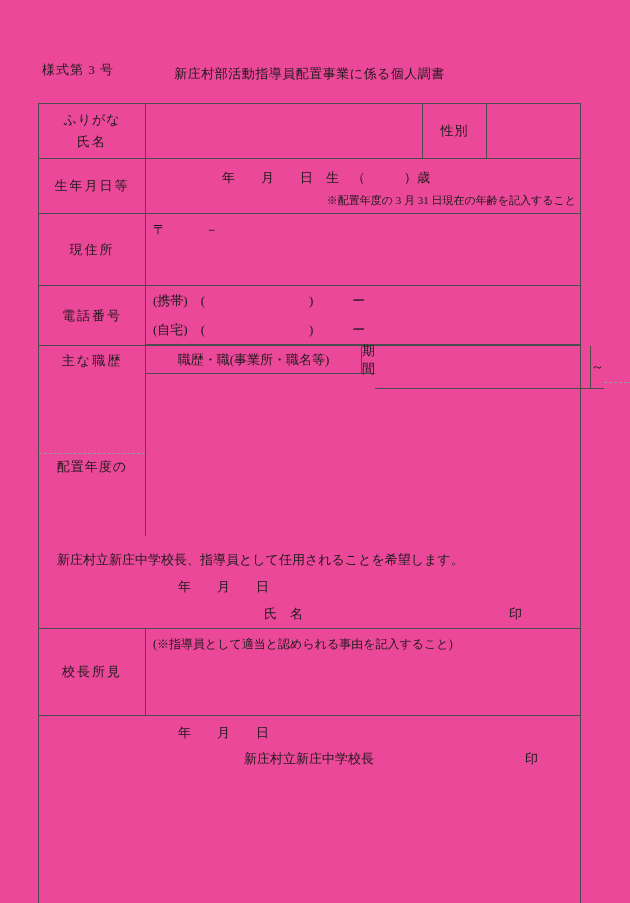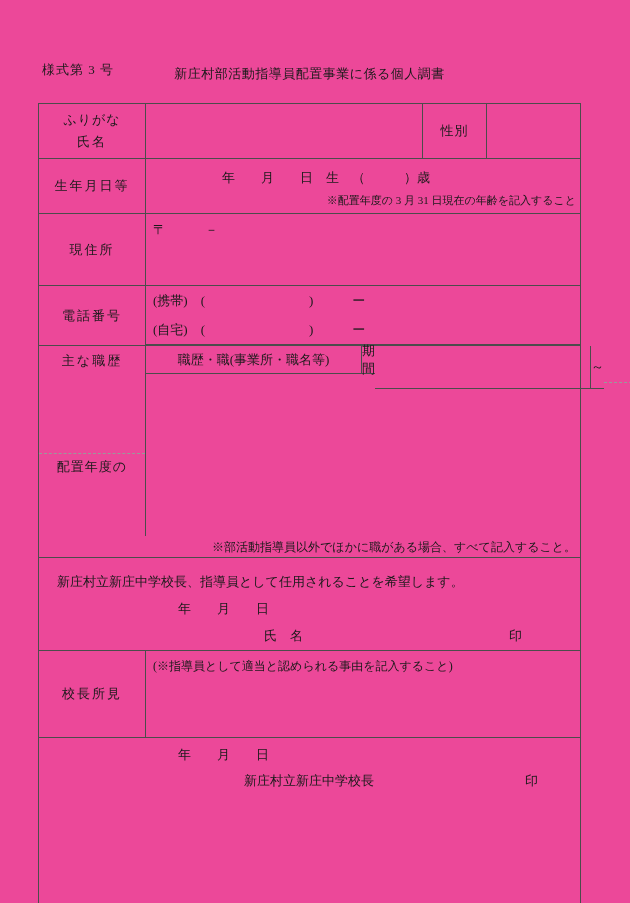--- a/index.html
+++ b/index.html
@@ -156,21 +156,20 @@
           <div class="job-col"></div>
           <div class="period-col">～</div>
         </div>
         <div class="crow cr-c bb">
           <div class="job-col"></div>
           <div class="period-col">～</div>
         </div>
       </div>
     </div>
 
-    <div class="r-note bb">※部活動指導員以外でほかに職がある場合、すべて記入すること。</div>
 
     <div class="r-decl bb">
       <div class="decl-statement">新庄村立新庄中学校長、指導員として任用されることを希望します。</div>
       <div class="decl-date">年　　月　　日</div>
       <div class="decl-sign">
         <span>氏　名</span>
         <span>印</span>
       </div>
     </div>
 

